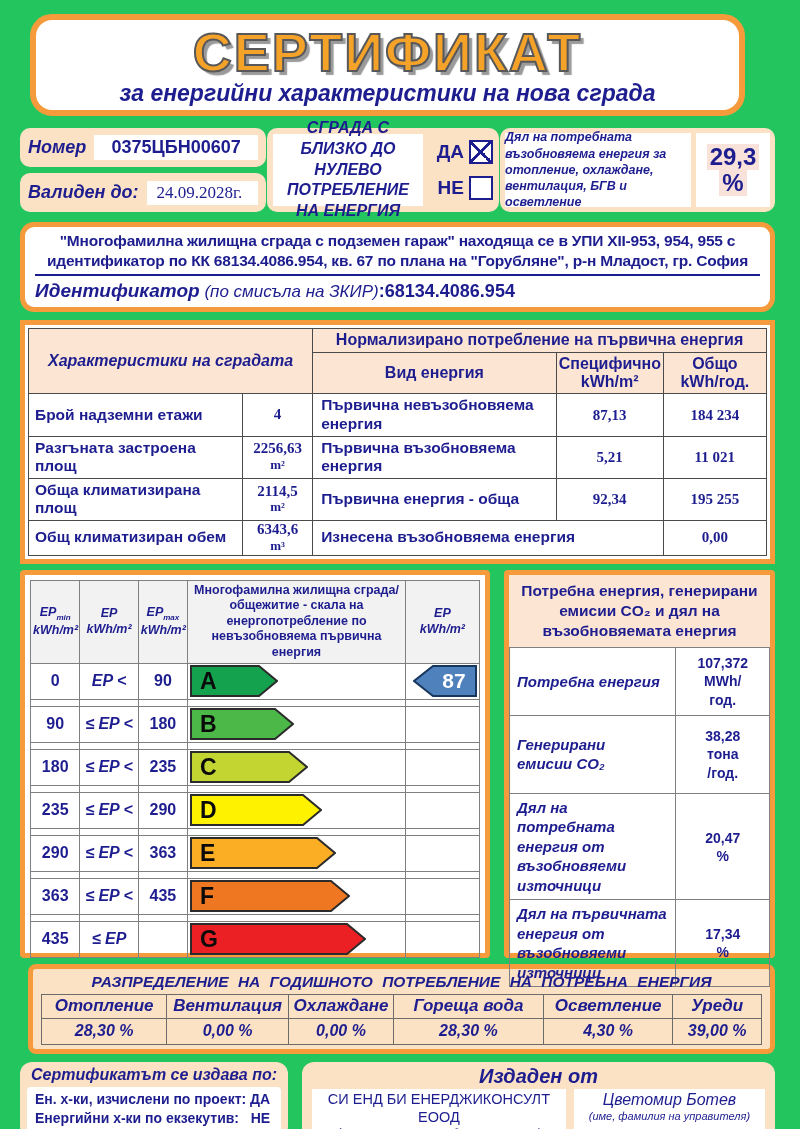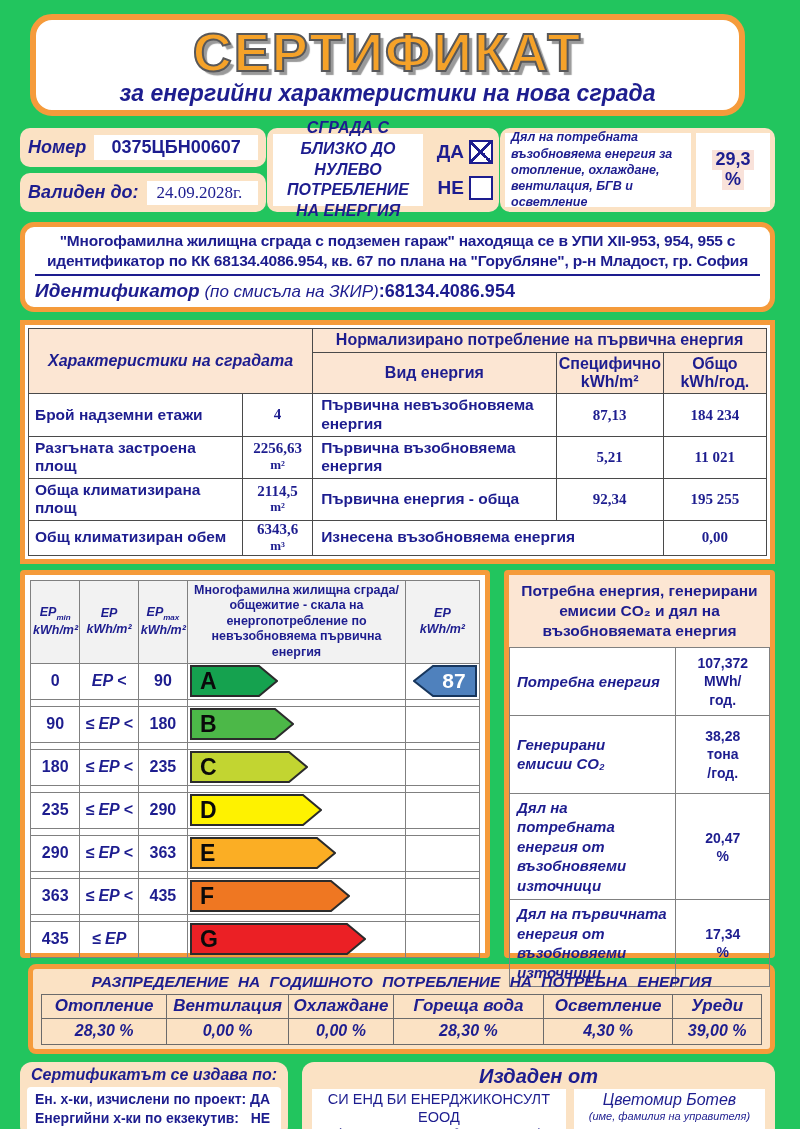--- a/index.html
+++ b/index.html
@@ -51,23 +51,23 @@
   .yn-label{font-size:19px;font-weight:bold;}
   .checkbox{width:24px;height:24px;border:2px solid var(--navy);background:#fff;}
   .checkbox.checked{
     background-image:
       linear-gradient(to top right, transparent 45%, var(--navy) 45%, var(--navy) 55%, transparent 55%),
       linear-gradient(to bottom right, transparent 45%, var(--navy) 45%, var(--navy) 55%, transparent 55%);
   }
 
   .res-box{flex:1;background:var(--peach);border-radius:10px;display:flex;padding:5px;gap:5px;}
   .res-text{background:#fff;flex:1;font-size:12.5px;font-weight:bold;font-style:italic;
-    padding:4px 6px;display:flex;align-items:center;line-height:1.3;}
+    padding:4px 0;display:flex;align-items:center;line-height:1.3;}
   .res-value{width:74px;background:#fff;display:flex;flex-direction:column;align-items:center;justify-content:center;
-    font-size:18px;font-weight:bold;line-height:1.1;}
+    font-size:24px;font-weight:bold;line-height:1.1;}
   .res-value span{background:#f9e2da;padding:0 3px;}
 
   
   .building-box{margin:10px 25px 0 20px;border:5px solid var(--orange);border-radius:14px;
     padding:4px 10px 5px;background:#fff;}
   .building-desc{white-space:pre-line;text-align:center;font-weight:bold;font-size:15.5px;line-height:1.3;
     border-bottom:2px solid var(--navy);padding-bottom:3px;letter-spacing:-0.2px;}
   .ident-line{margin-top:4px;font-size:18px;}
   .ident-label{font-weight:bold;font-style:italic;font-size:19px;}
   .ident-note{font-style:italic;font-size:17px;}

